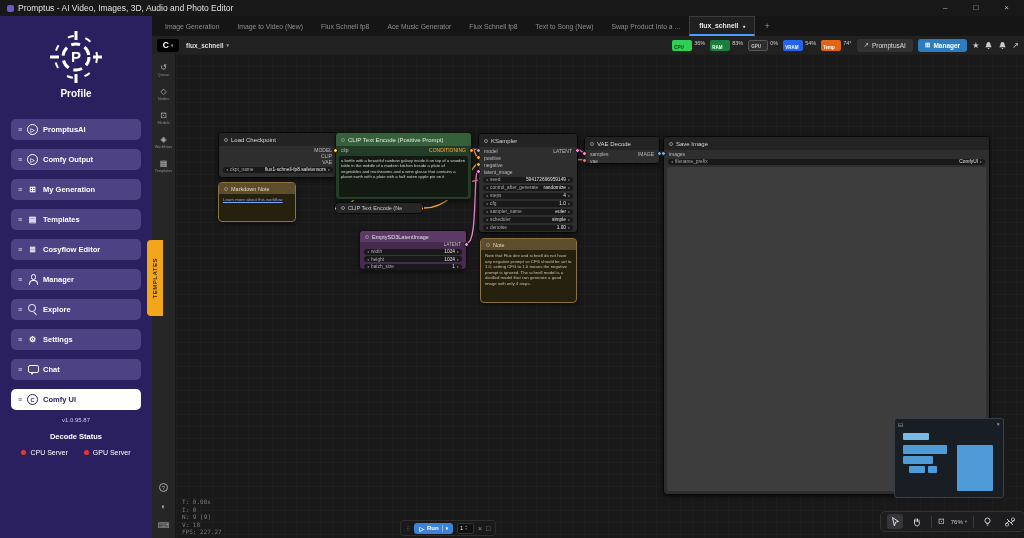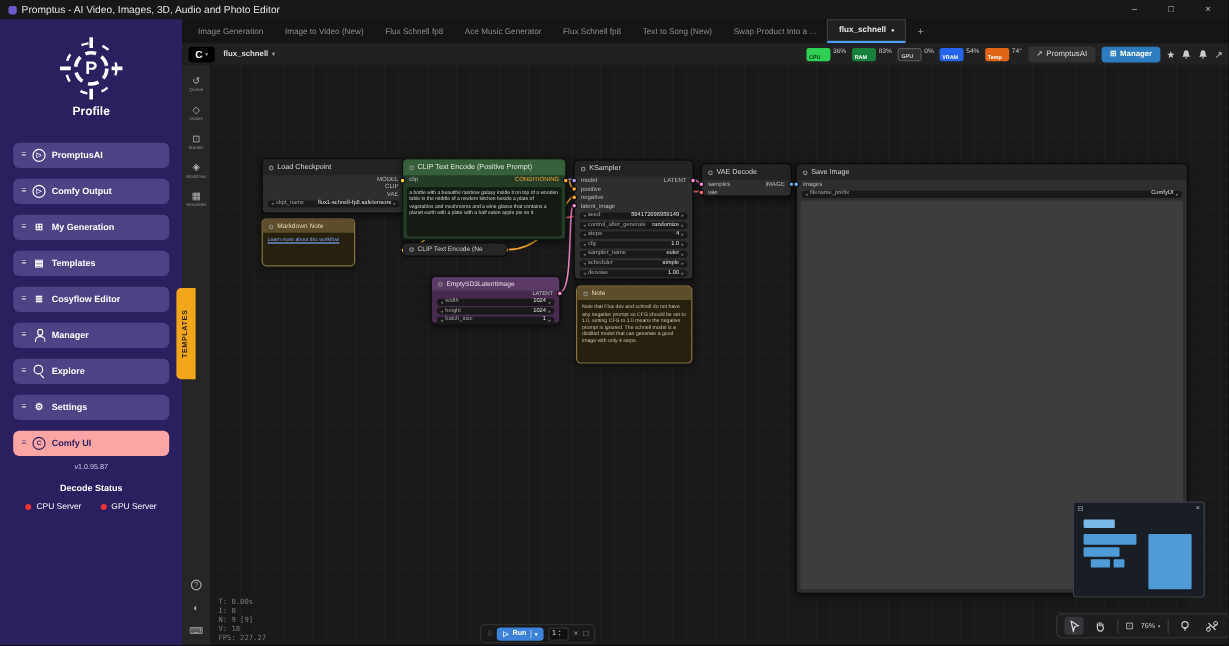--- a/index.html
+++ b/index.html
@@ -13,21 +13,21 @@
   .apptitle{font-size:8.5px;color:#e2e2e2}
   .wincontrols{margin-left:auto;display:flex;gap:26px;align-items:center;padding-right:8px}
   .winbtn{font-size:8px;color:#bbb;line-height:1;cursor:default}
 
   
   .sidebar{position:absolute;left:0;top:16px;width:152px;height:522px;background:#2a2060;display:flex;flex-direction:column;align-items:center}
   .logo{margin-top:13px}
   .brand{color:#fff;font-weight:bold;font-size:10px;margin-top:3px}
   .sb-list{display:flex;flex-direction:column;gap:9px;margin-top:20px;width:100%;padding:0 11px}
   .sb-item{height:21px;border-radius:5px;background:#4c4284;display:flex;align-items:center;gap:5px;padding:0 7px;color:#fff;font-size:7.5px;font-weight:bold;cursor:pointer}
-  .sb-item.active{background:#fca5a5;color:#2a2060}
+  .sb-item.active{background:#ffffff;color:#2a2060}
   .sb-grip{font-size:7px;opacity:.85}
   .sb-ico{width:11px;height:11px;display:inline-flex;align-items:center;justify-content:center;font-size:8px;position:relative;flex:none}
   .ico-ring{border:1px solid currentColor;border-radius:50%;font-size:5.5px}
   .ico-person::before{content:"";position:absolute;top:0;left:3.5px;width:3.5px;height:3.5px;border:1px solid currentColor;border-radius:50%}
   .ico-person::after{content:"";position:absolute;bottom:0;left:1.5px;width:7.5px;height:4px;border:1px solid currentColor;border-bottom:none;border-radius:4px 4px 0 0}
   .ico-search::before{content:"";position:absolute;top:0;left:1px;width:5.5px;height:5.5px;border:1px solid currentColor;border-radius:50%}
   .ico-search::after{content:"";position:absolute;bottom:1px;right:1px;width:4px;height:1.4px;background:currentColor;transform:rotate(45deg)}
   .ico-eq{background:repeating-linear-gradient(90deg,currentColor 0 1.4px,transparent 1.4px 3.4px);width:8px!important;height:7px!important}
   .ico-chat::before{content:"";position:absolute;top:1px;left:1px;width:9px;height:6px;border:1px solid currentColor;border-radius:2px}
   .ico-chat::after{content:"";position:absolute;bottom:0;left:3px;border-left:2px solid transparent;border-right:2px solid transparent;border-top:3px solid currentColor}
@@ -191,20 +191,25 @@
         </div>
       <div class="sb-item">
           <span class="sb-grip">≡</span>
           <span class="sb-ico ico-search"></span>
           <span>Explore</span>
         </div>
       <div class="sb-item">
           <span class="sb-grip">≡</span>
           <span class="sb-ico">⚙</span>
           <span>Settings</span>
+        </div>
+      <div class="sb-item">
+          <span class="sb-grip">≡</span>
+          <span class="sb-ico ico-chat"></span>
+          <span>Chat</span>
         </div>
       <div class="sb-item active">
           <span class="sb-grip">≡</span>
           <span class="sb-ico ico-ring">C</span>
           <span>Comfy UI</span>
         </div>
     </div>
 
     <div class="sb-version">v1.0.95.87</div>
     <div class="sb-status">Decode Status</div>

